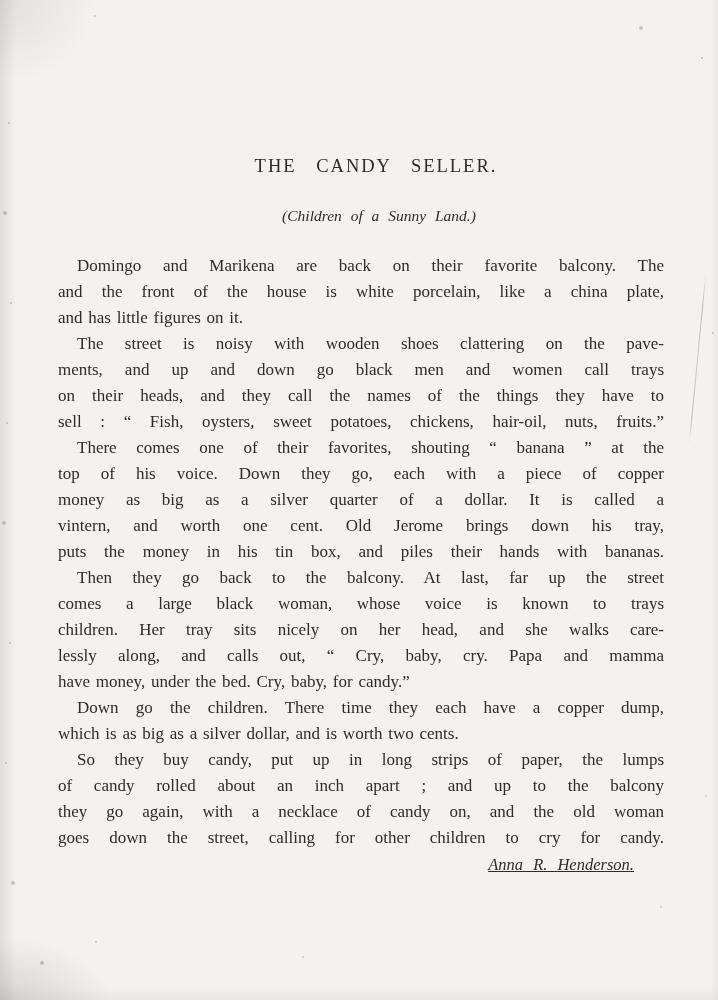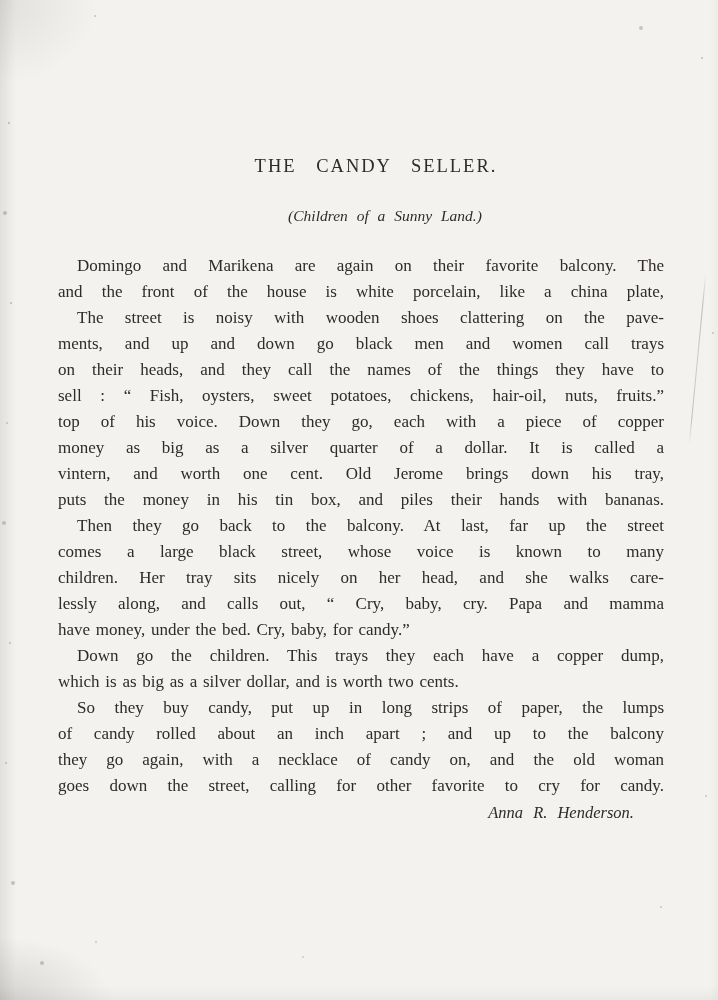--- a/index.html
+++ b/index.html
@@ -41,21 +41,21 @@
     text-align: center;
     transform: translateX(15px);
     font-size: 18.5px;
     letter-spacing: 2px;
     word-spacing: 13px;
     color: var(--ink);
   }
   .subtitle {
     position: absolute;
     top: 207px;
-    left: 70px;
+    left: 64px;
     width: 606px;
     text-align: center;
     transform: translateX(12px);
     font-style: italic;
     font-size: 15.5px;
     word-spacing: 5px;
   }
   .body-text {
     position: absolute;
     top: 253px;
@@ -71,20 +71,21 @@
   }
   .line.first { text-indent: 19px; }
   .line.endline { text-align-last: left; }
   .signature {
     text-align: right;
     padding-right: 30px;
     font-style: italic;
     font-size: 16.5px;
     line-height: 27px;
     word-spacing: 6px;
+    text-decoration: underline;
   }
   .scratch {
     position: absolute;
     left: 697px;
     top: 273px;
     width: 1px;
     height: 172px;
     transform: rotate(5.5deg);
     background: linear-gradient(to bottom,
       rgba(120,114,106,0) 0%,
@@ -122,40 +123,42 @@
 </head>
 <body>
 
 <div class="page">
   <h1 class="title" style="margin:0; font-weight:normal;">THE CANDY SELLER.</h1>
 
   <div class="subtitle">(Children of a Sunny Land.)</div>
 
   <div class="body-text">
     <div>
-        <div class="line first">Domingo and Marikena are again on their favorite balcony. The</div>
+        <div class="line first">Domingo and Marikena are back on their favorite balcony. The</div>
         <div class="line">and the front of the house is white porcelain, like a china plate,</div>
+        <div class="line endline">and has little figures on it.</div>
         <div class="line first">The street is noisy with wooden shoes clattering on the pave-</div>
         <div class="line">ments, and up and down go black men and women call trays</div>
         <div class="line">on their heads, and they call the names of the things they have to</div>
         <div class="line">sell : “ Fish, oysters, sweet potatoes, chickens, hair-oil, nuts, fruits.”</div>
+        <div class="line first">There comes one of their favorites, shouting “ banana ” at the</div>
         <div class="line">top of his voice. Down they go, each with a piece of copper</div>
         <div class="line">money as big as a silver quarter of a dollar. It is called a</div>
         <div class="line">vintern, and worth one cent. Old Jerome brings down his tray,</div>
         <div class="line">puts the money in his tin box, and piles their hands with bananas.</div>
         <div class="line first">Then they go back to the balcony. At last, far up the street</div>
-        <div class="line">comes a large black street, whose voice is known to many</div>
+        <div class="line">comes a large black woman, whose voice is known to trays</div>
         <div class="line">children. Her tray sits nicely on her head, and she walks care-</div>
         <div class="line">lessly along, and calls out, “ Cry, baby, cry. Papa and mamma</div>
         <div class="line endline">have money, under the bed. Cry, baby, for candy.”</div>
-        <div class="line first">Down go the children. This trays they each have a copper dump,</div>
+        <div class="line first">Down go the children. There time they each have a copper dump,</div>
         <div class="line endline">which is as big as a silver dollar, and is worth two cents.</div>
         <div class="line first">So they buy candy, put up in long strips of paper, the lumps</div>
         <div class="line">of candy rolled about an inch apart ; and up to the balcony</div>
         <div class="line">they go again, with a necklace of candy on, and the old woman</div>
-        <div class="line">goes down the street, calling for other favorite to cry for candy.</div>
+        <div class="line">goes down the street, calling for other children to cry for candy.</div>
       </div>
     <div class="signature">Anna R. Henderson.</div>
   </div>
 
   <div class="scratch"></div>
   <div class="specks"></div>
 </div>
 
 </body></html>

